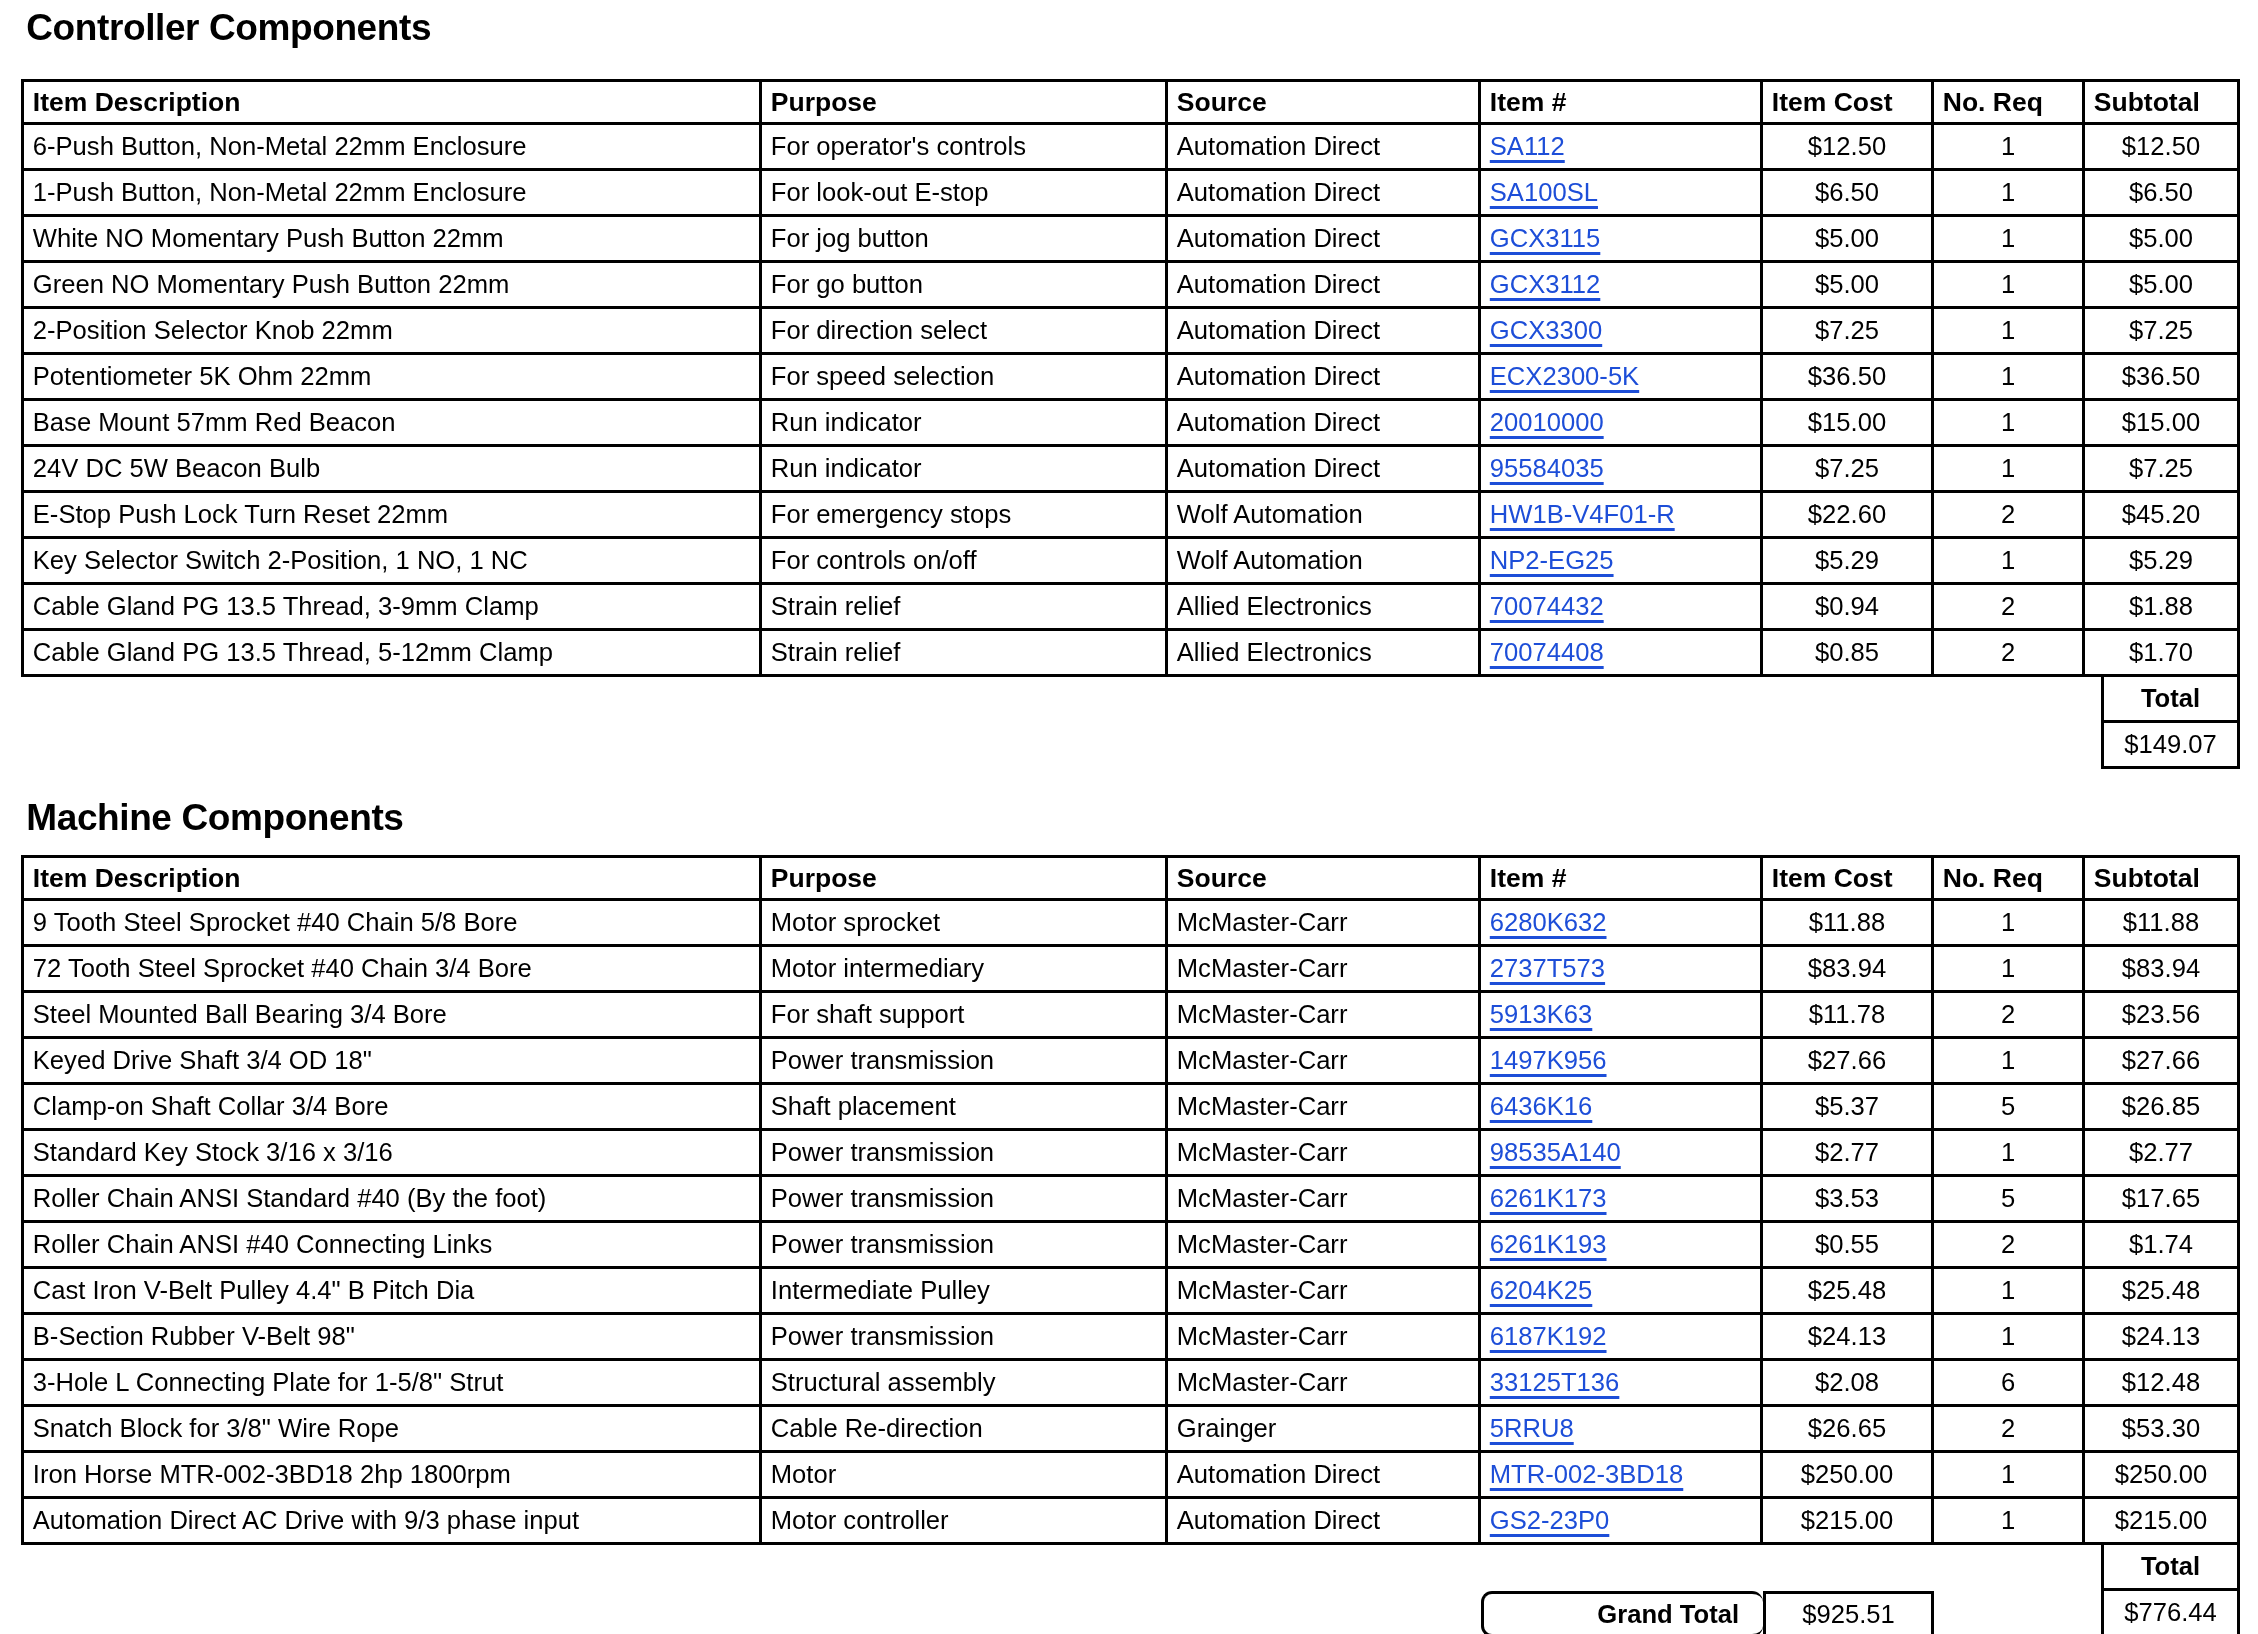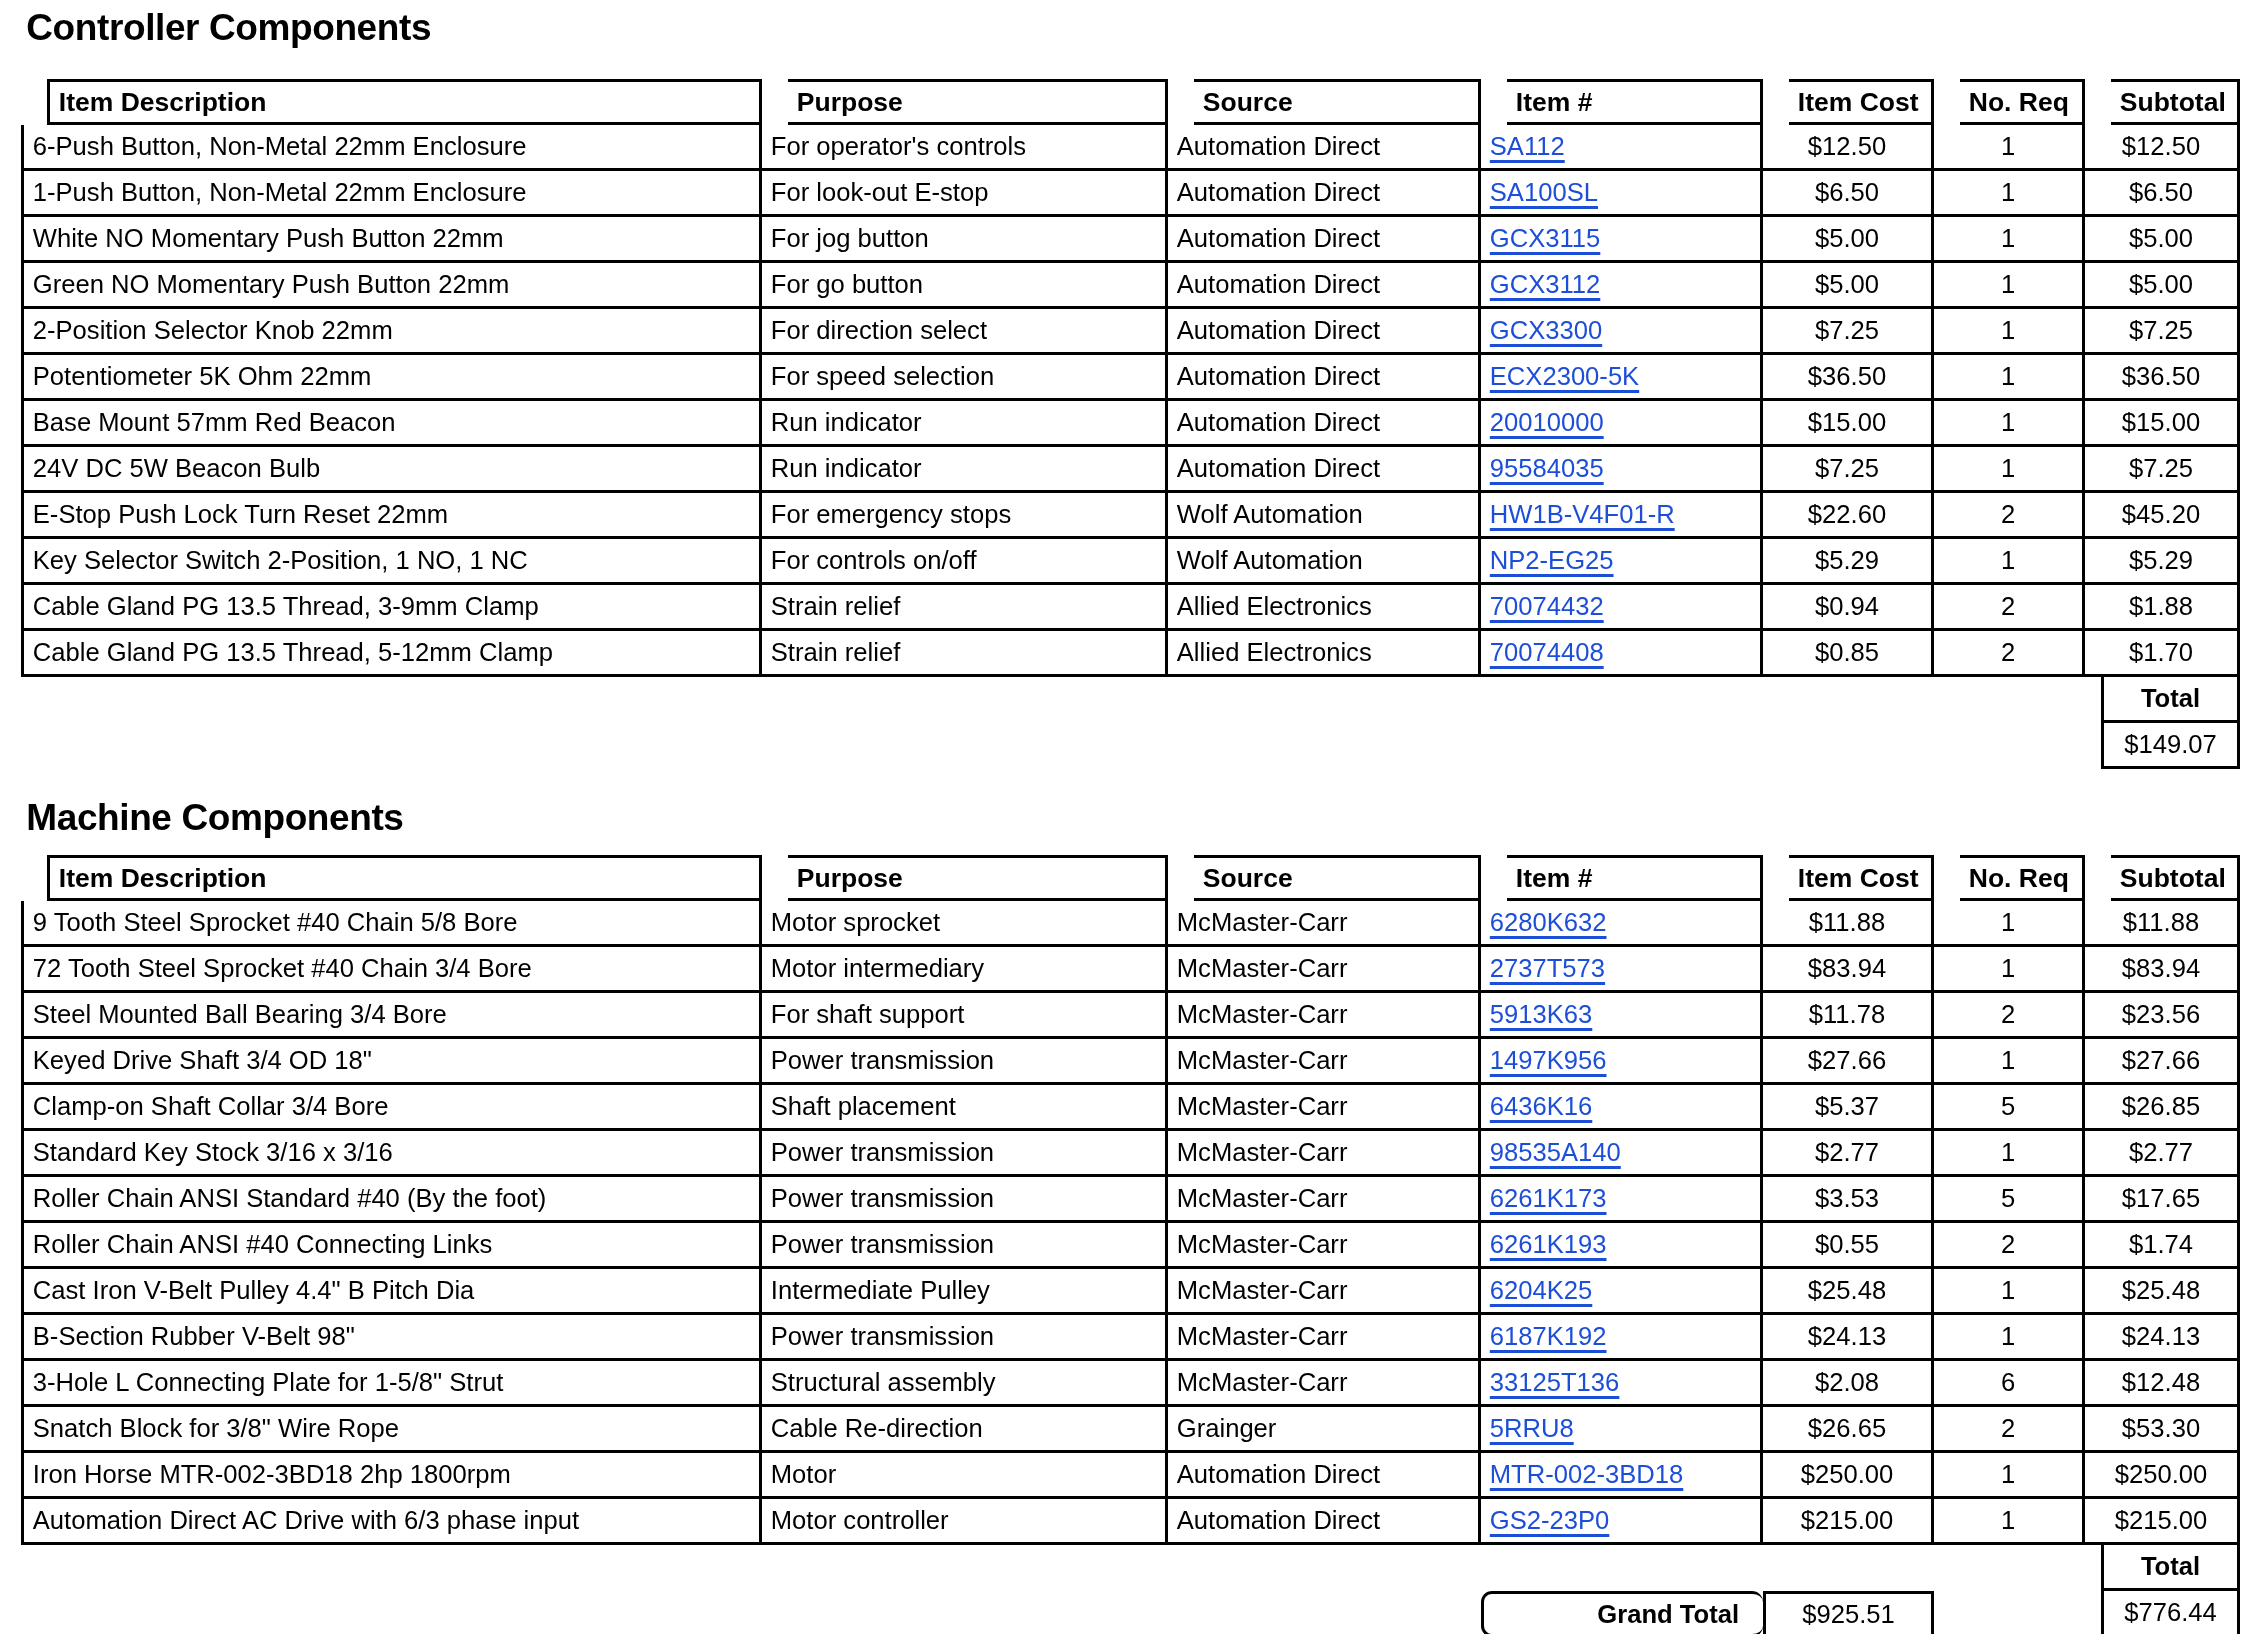--- a/index.html
+++ b/index.html
@@ -43,21 +43,20 @@
     font-size: 25.6px;
     white-space: nowrap;
     overflow: hidden;
     box-sizing: border-box;
   }
   .cell.first { border-left: 3.5px solid #000; }
   .cell.head {
     border-top: 3.5px solid #000;
     font-weight: bold;
     font-size: 26.5px;
-    margin-left: 26px;
   }
   .cell.center {
     justify-content: center;
     text-align: center;
     padding: 0 3.5px;
   }
   .fill {
     border: none;
     background: transparent;
   }
@@ -351,21 +350,21 @@
     <div class="cell center">$53.30</div>
     <div class="cell first">Iron Horse MTR-002-3BD18 2hp 1800rpm</div>
     <div class="cell">Motor</div>
     <div class="cell">Automation Direct</div>
     <div class="cell">
       <a class="link" href="#">MTR-002-3BD18</a>
     </div>
     <div class="cell center">$250.00</div>
     <div class="cell center">1</div>
     <div class="cell center">$250.00</div>
-    <div class="cell first">Automation Direct AC Drive with 6/3 phase input</div>
+    <div class="cell first">Automation Direct AC Drive with 9/3 phase input</div>
     <div class="cell">Motor controller</div>
     <div class="cell">Automation Direct</div>
     <div class="cell">
       <a class="link" href="#">GS2-23P0</a>
     </div>
     <div class="cell center">$215.00</div>
     <div class="cell center">1</div>
     <div class="cell center">$215.00</div>
     <div class="fill"></div>
     <div class="fill"></div>

